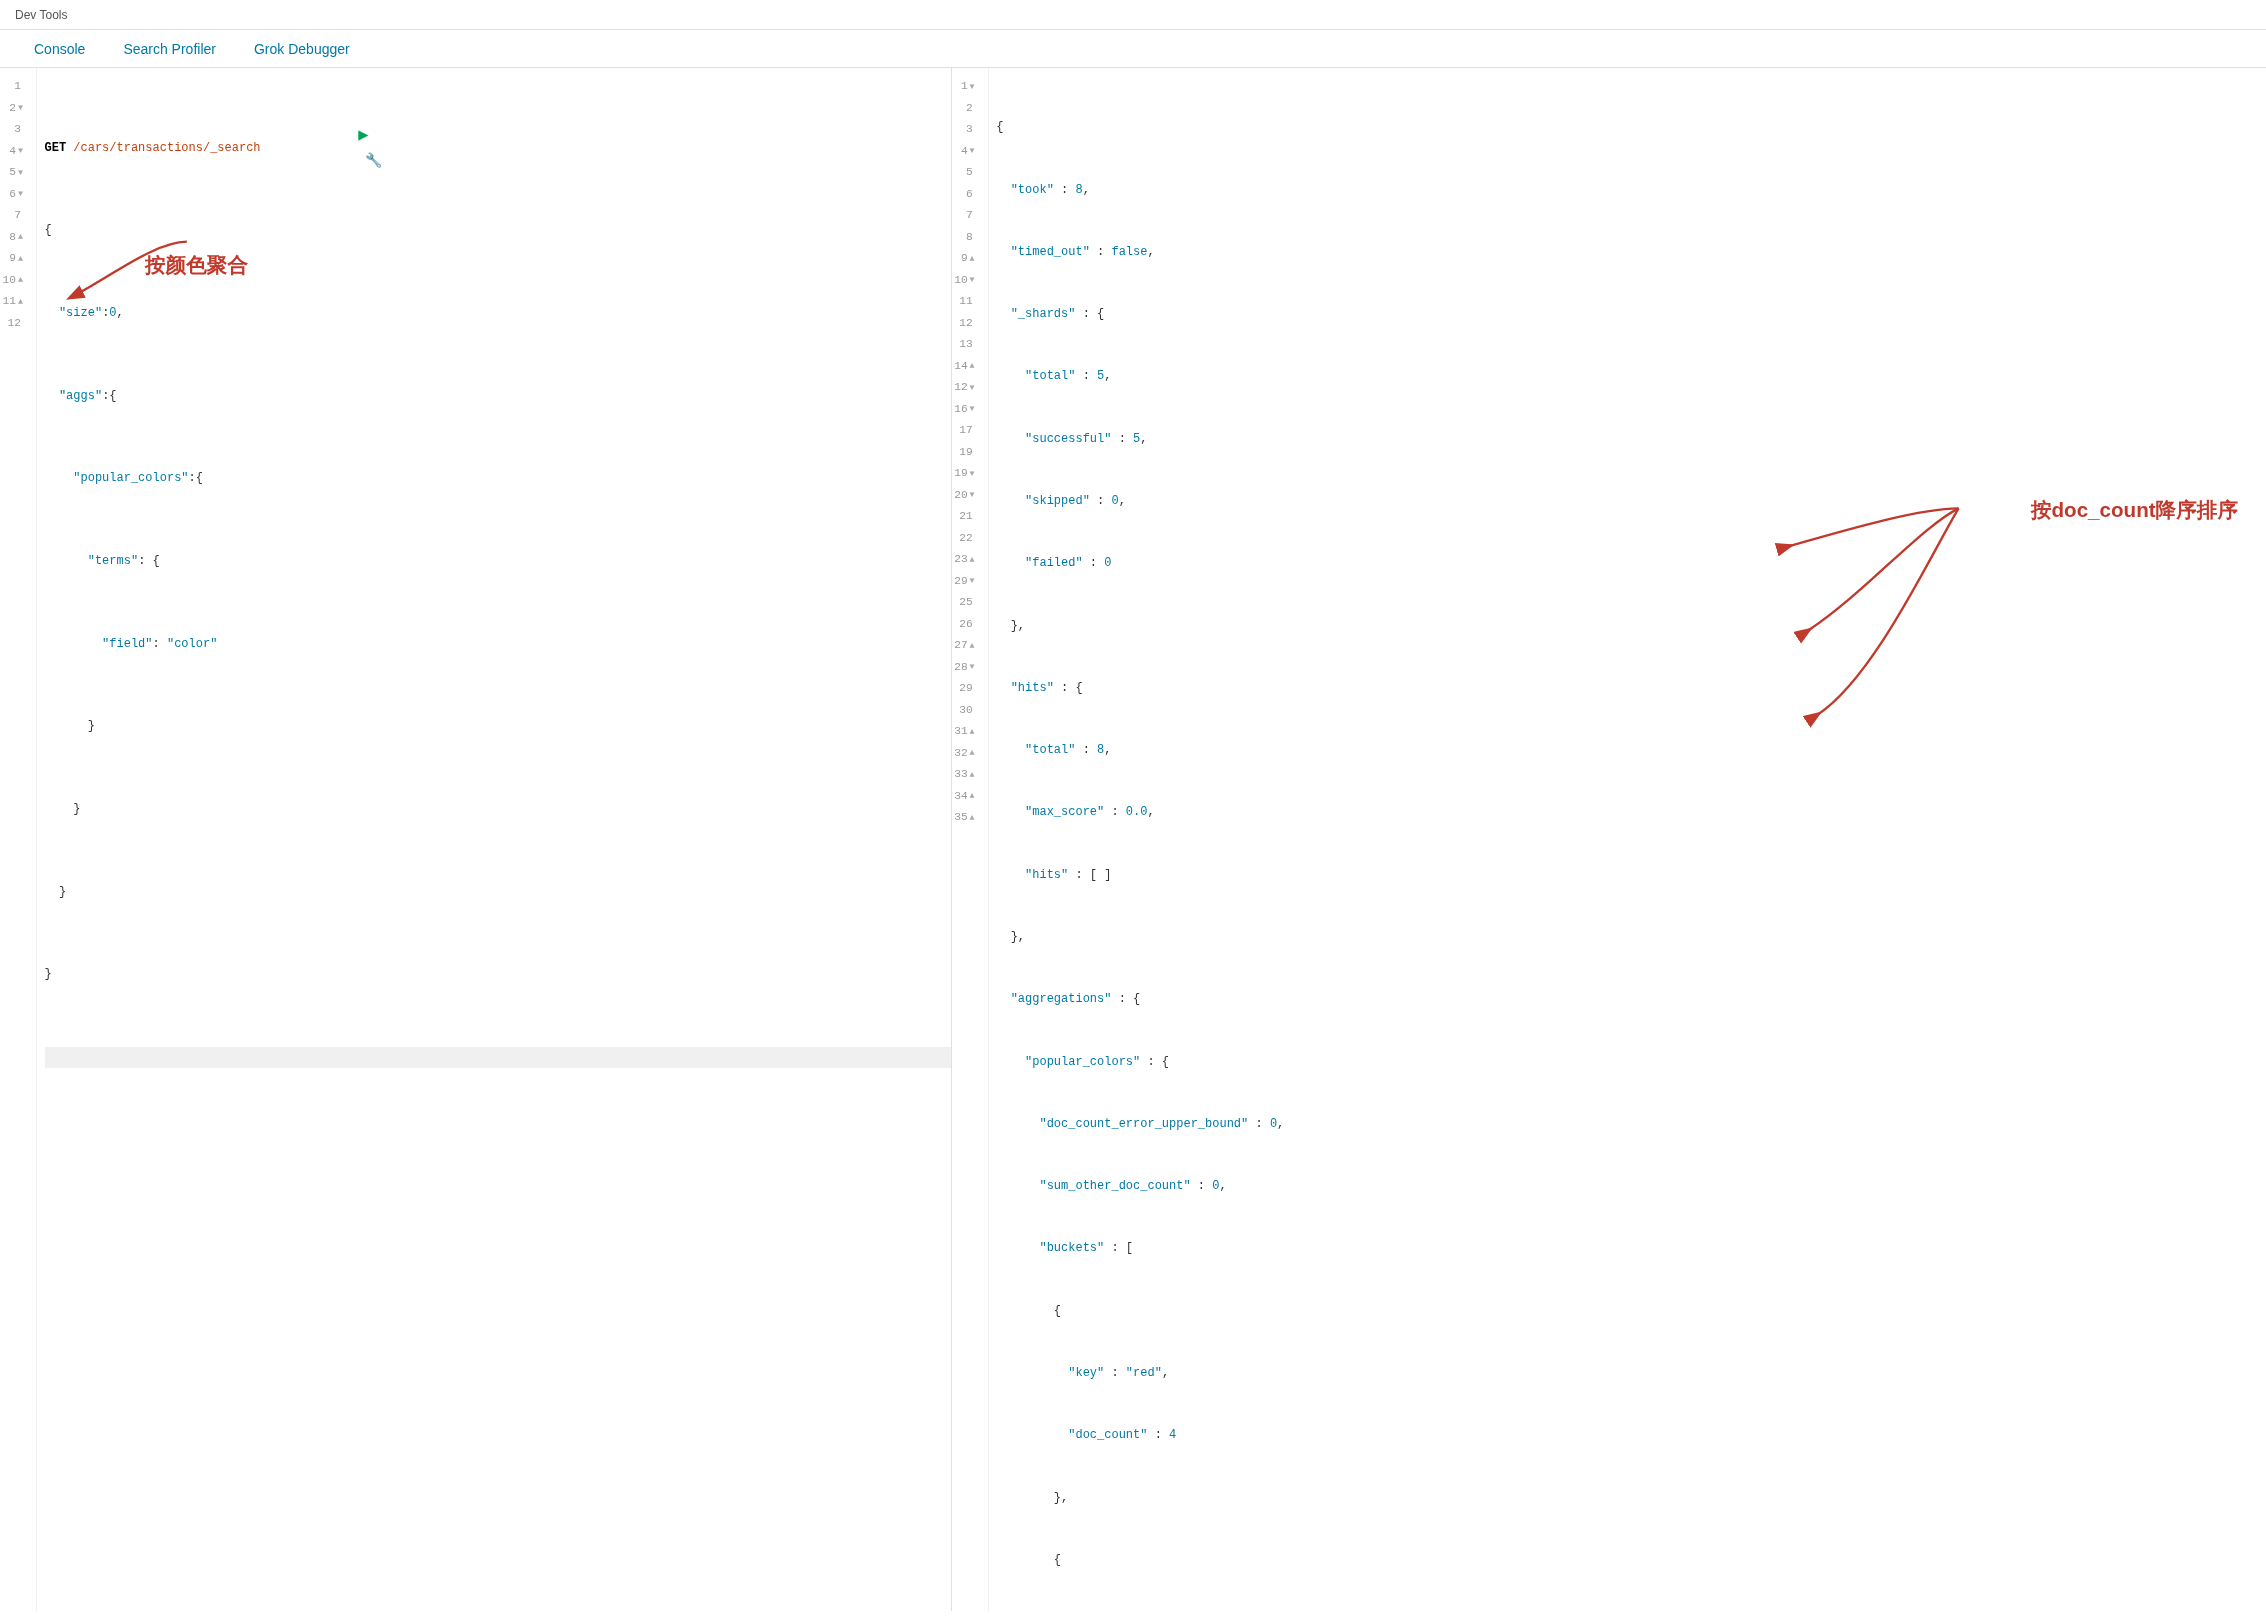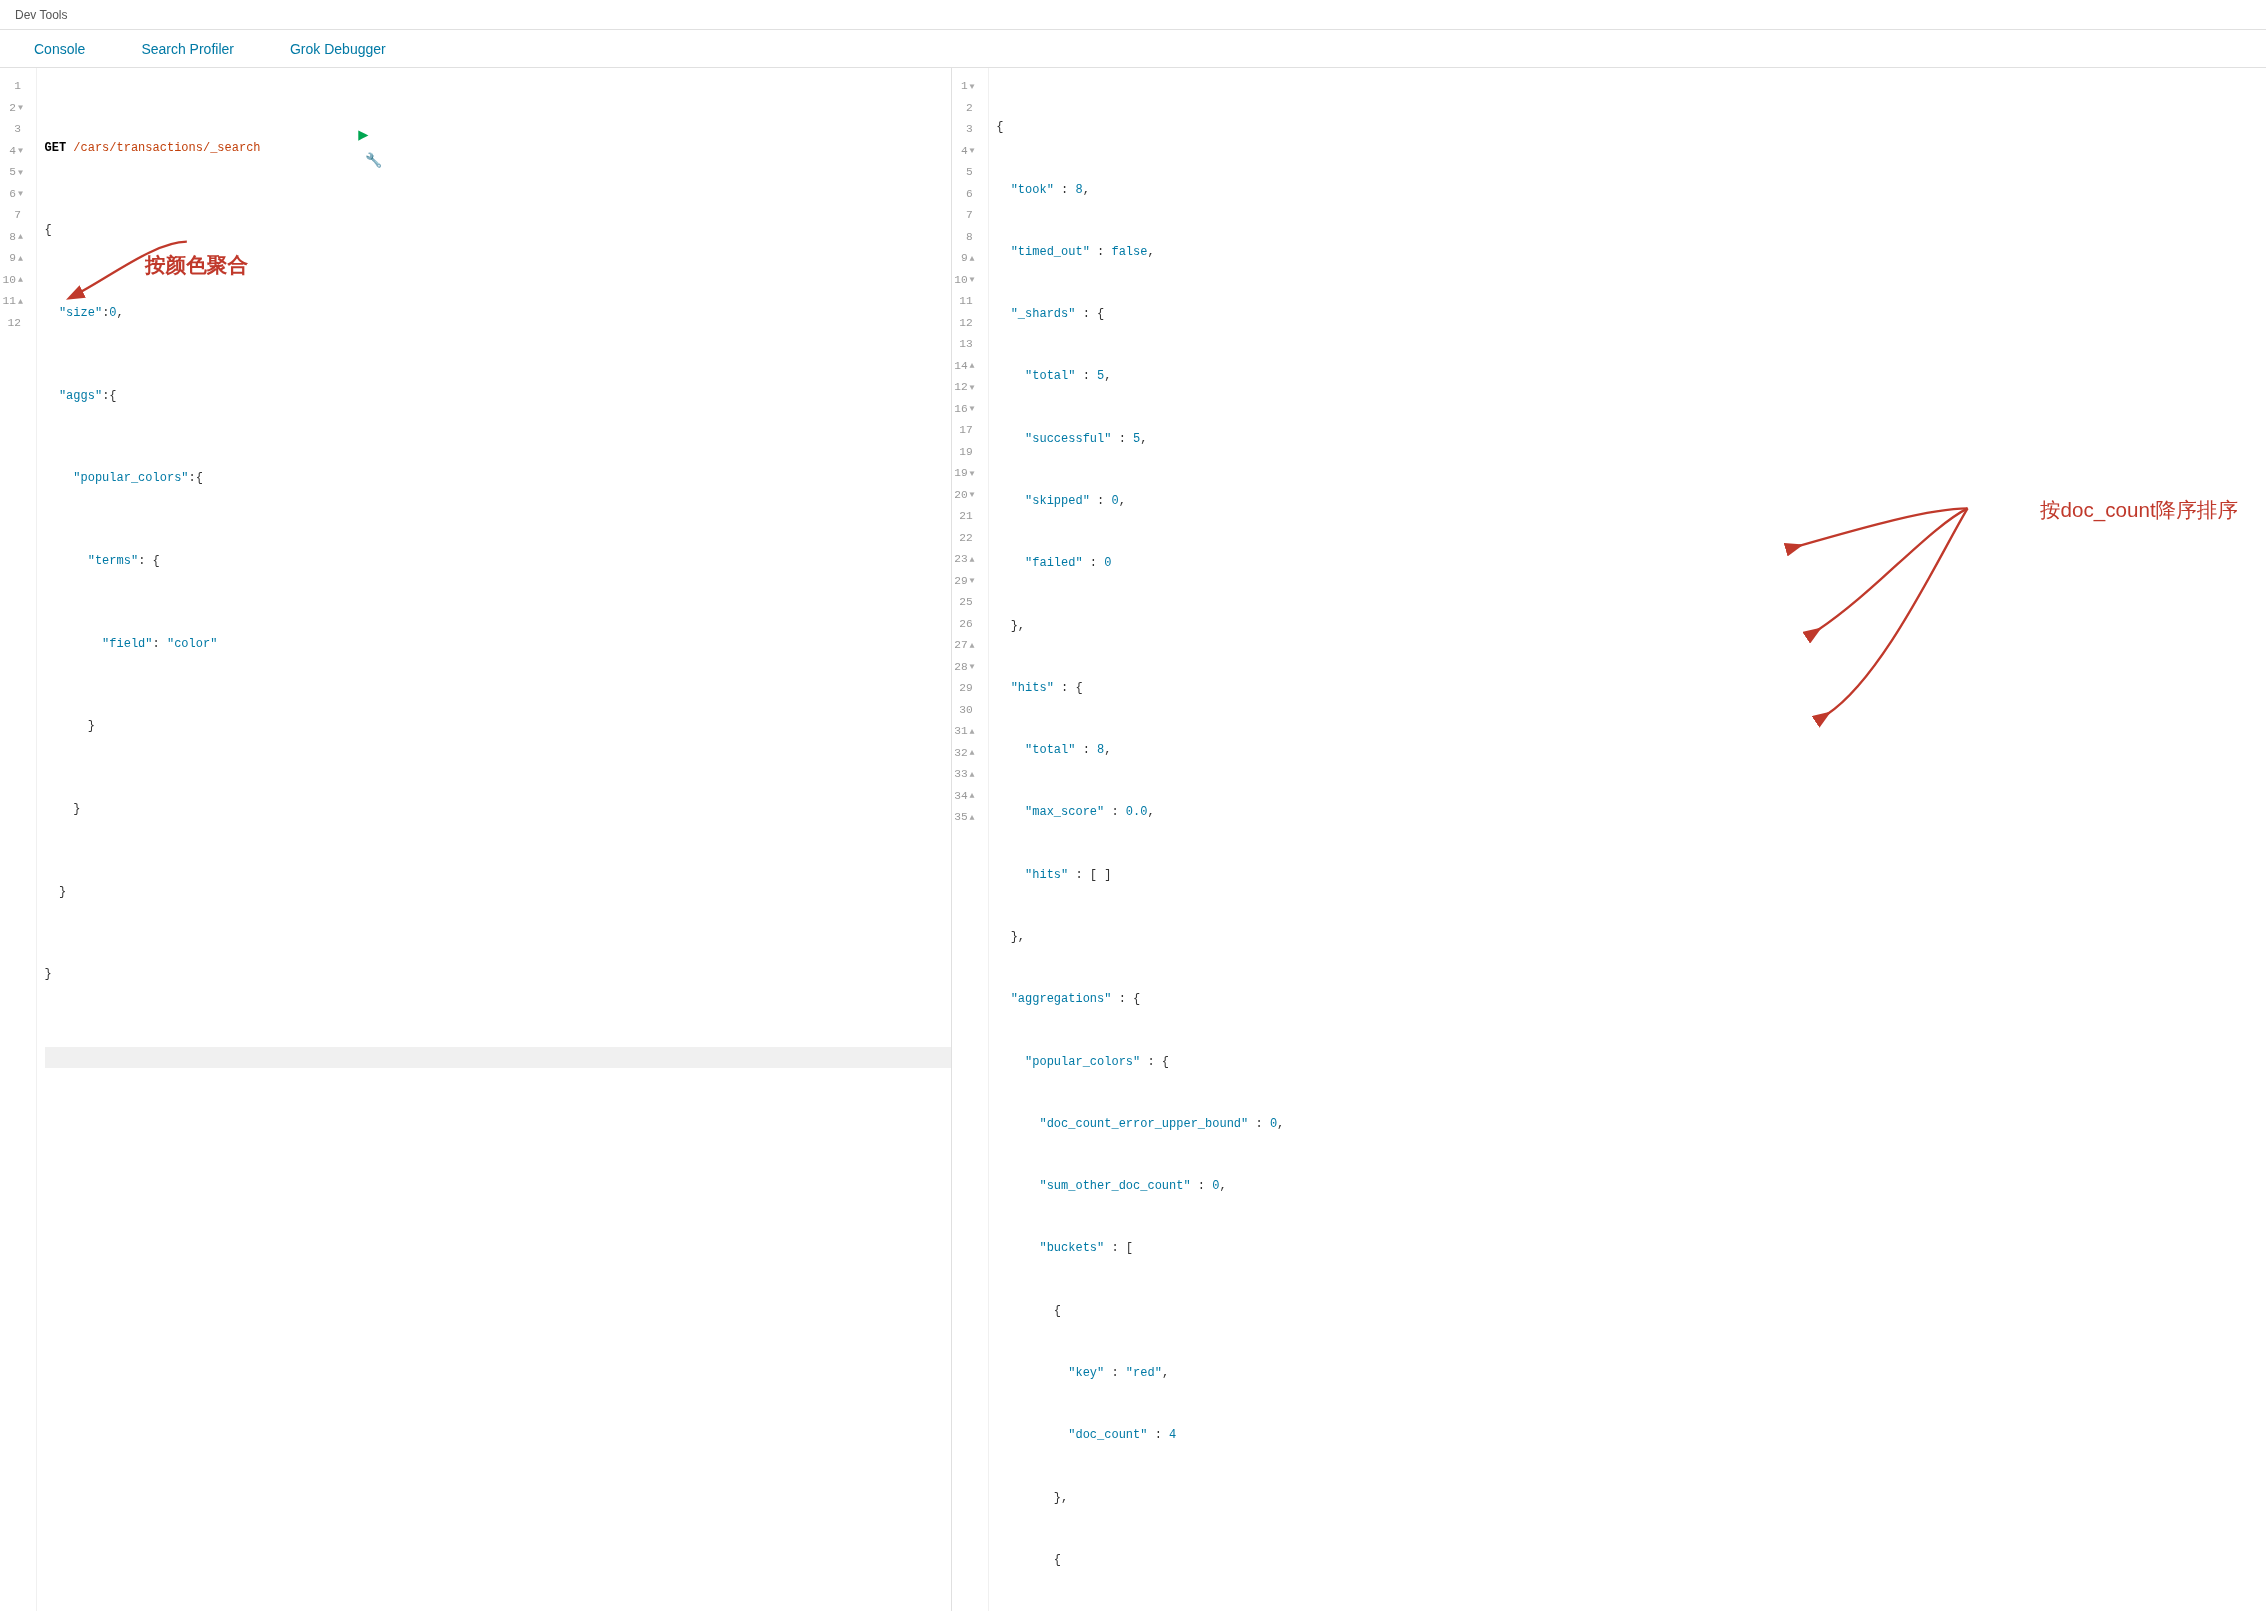--- a/index.html
+++ b/index.html
@@ -13,21 +13,21 @@
       padding: 7.5px 15px;
       font-size: 12px;
       color: #555;
       border-bottom: 0.9px solid #e0e0e0;
     }
     .tabs-bar {
       display: flex;
       align-items: flex-end;
       padding: 0 15px;
       border-bottom: 1.9px solid #e0e0e0;
-      gap: 18px;
+      gap: 0;
     }
     .tab {
       padding: 11.2px 19px;
       font-size: 14px;
       cursor: pointer;
       color: #0079a5;
       border-bottom: 1.9px solid transparent;
       margin-bottom: -1.9px;
       white-space: nowrap;
     }
@@ -405,21 +405,21 @@
         
         
         
         
         
         
         
 
         
         <div style="position:absolute; top:403px; right:28px; pointer-events:none;">
-          <span style="color:#c0392b; font-size:20.6px; font-weight:normal; font-family:'STHeiti','SimHei',sans-serif; white-space:nowrap;">按doc_count降序排序</span>
+          <span style="color:#c0392b; font-size:20.6px; font-weight:bold; font-family:'STHeiti','SimHei',sans-serif; white-space:nowrap;">按doc_count降序排序</span>
           
           <svg width="300" height="262" style="position:absolute; top:28px; left:-244px;" viewBox="0 0 320 280">
             <defs>
               <marker id="arr1" markerWidth="8" markerHeight="6" refX="2" refY="3" orient="auto">
                 <polygon points="8 0, 0 3, 8 6" fill="#c0392b"></polygon>
               </marker>
             </defs>
 
             <path d="M 260,10 C 220,10 150,30 80,50" stroke="#c0392b" stroke-width="2.5" fill="none" marker-end="url(#arr1)"></path>
 

